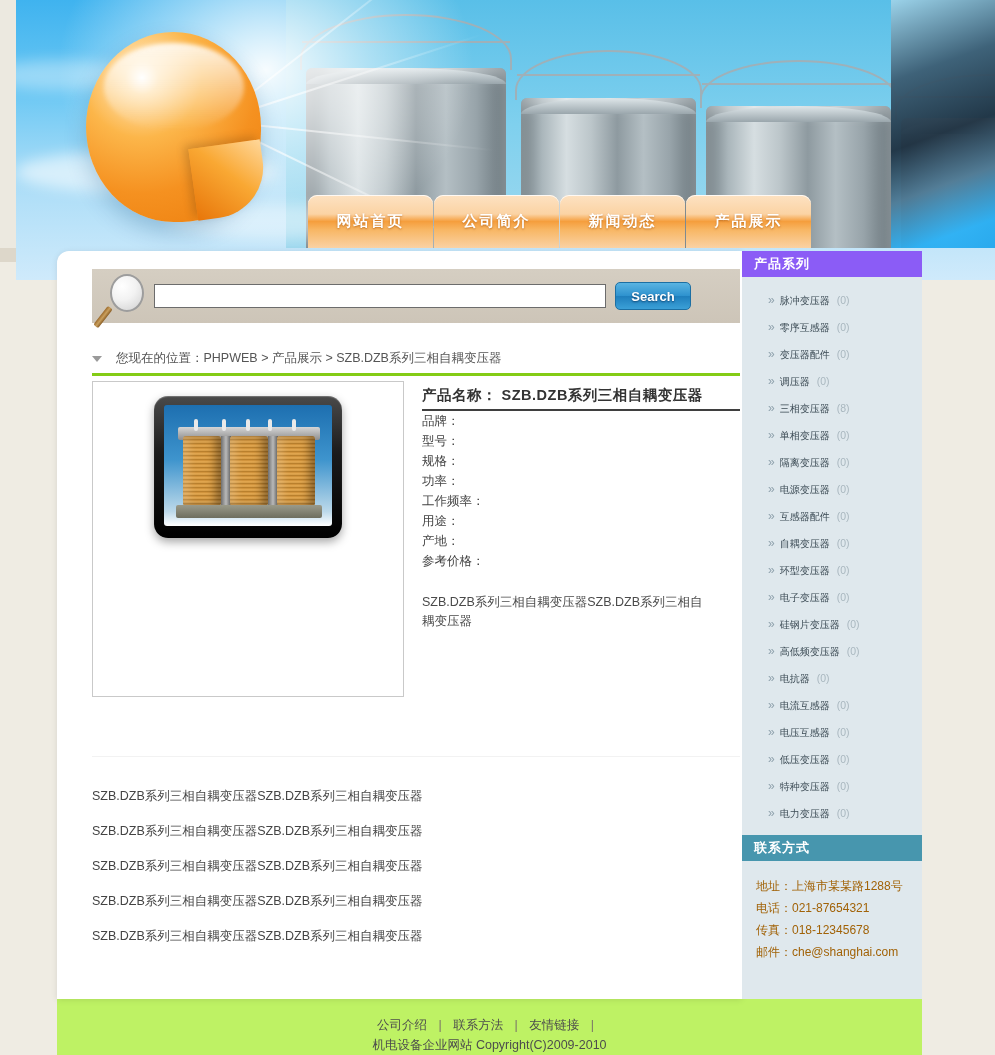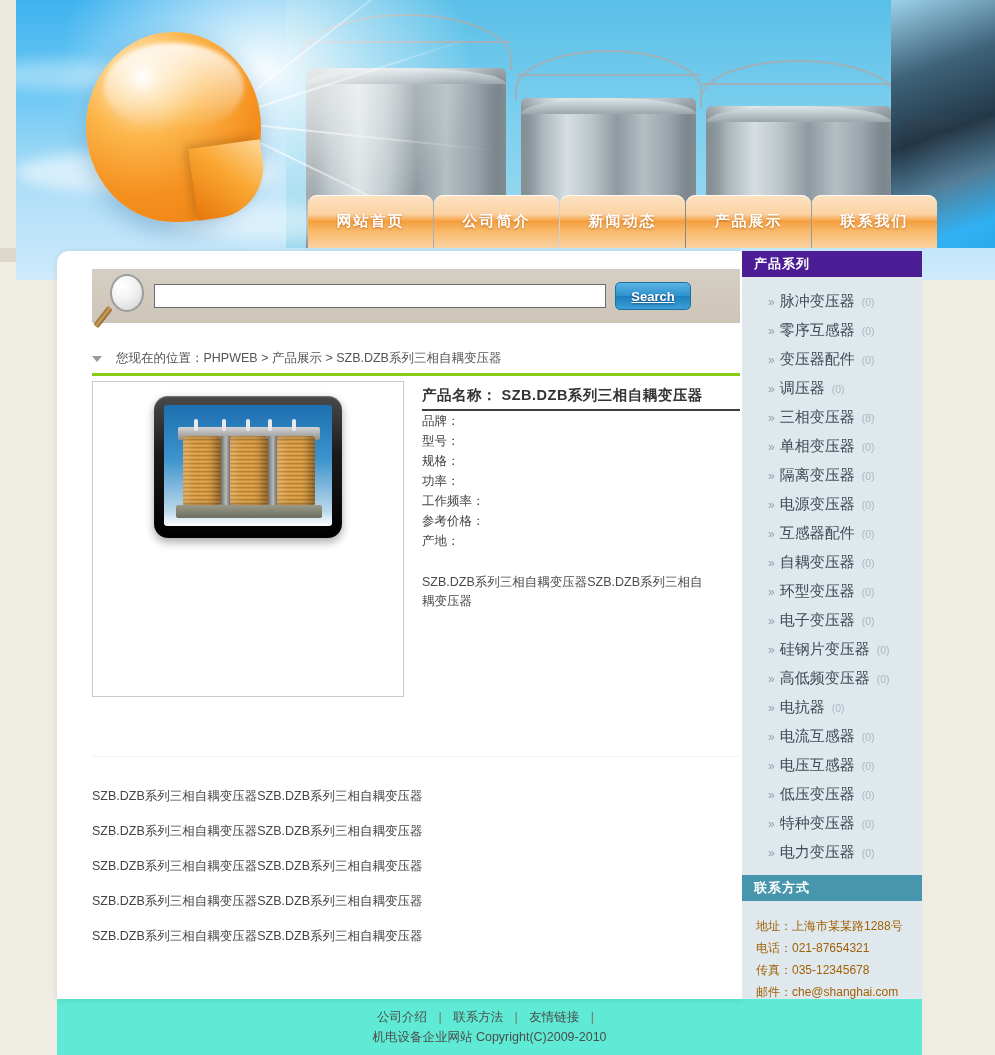--- a/index.html
+++ b/index.html
@@ -219,21 +219,20 @@
     width: 76px; height: 28px;
     border: 1px solid #1c6fa3;
     border-radius: 5px;
     background: linear-gradient(180deg, #5ab4e2 0%, #2f93cf 48%, #1f7fbd 52%, #3ba0d7 100%);
     color: #ffffff;
     font-size: 13px;
     font-weight: bold;
     text-shadow: 0 1px 2px rgba(0,40,80,.7);
     cursor: pointer;
     font-family: "Liberation Sans", sans-serif;
-    text-decoration: underline;
   }
 
   
   .breadcrumb-wrap {
     position: absolute;
     left: 35px; top: 93px;
     width: 648px;
     height: 32px;
     border-bottom: 3px solid #84cc16;
     display: flex;
@@ -383,39 +382,39 @@
   .panel-head {
     height: 26px;
     display: flex;
     align-items: center;
     padding-left: 12px;
     color: #ffffff;
     font-size: 13px;
     font-weight: bold;
     letter-spacing: 1px;
   }
-  .panel-head.orange { background: #4c1d95; }
+  .panel-head.orange { background: #8b5cf6; }
   .panel-head.teal   { background: #4796ae; }
 
   .cat-list { padding: 10px 0 8px 0; }
   .cat-item {
     display: flex;
     align-items: baseline;
     padding: 0 0 0 26px;
     line-height: 27px;
     cursor: pointer;
   }
   .chev {
     color: #8fa2ad;
     font-size: 12px;
     margin-right: 6px;
     letter-spacing: -1px;
   }
   .cat-label {
-    font-size: 15px;
+    font-size: 10px;
     color: #3c4b55;
   }
   .cat-count {
     font-size: 10.5px;
     color: #a9b7bf;
     margin-left: 7px;
   }
 
   .contact-block {
     padding: 14px 0 0 14px;
@@ -425,23 +424,23 @@
     color: #a16207;
     line-height: 22px;
   }
 
   
   .footer {
     position: absolute;
     left: 57px; top: 999px;
     width: 865px;
     height: 56px;
-    background: #5eead4;
+    background: #bef264;
     text-align: center;
-    padding-top: 8px;
+    padding-top: 16px;
   }
   .footer-links {
     font-size: 12.5px;
     color: #4d4d4d;
     line-height: 20px;
   }
   .footer-links span { cursor: pointer; }
   .footer-sep { margin: 0 8px; color: #7a7468; }
   .footer-copy {
     font-size: 12.5px;
@@ -491,21 +490,20 @@
     <div class="logo-body"></div>
     <div class="logo-gloss"></div>
     <div class="logo-curl"></div>
   </div>
 
   <nav class="nav">
     <div class="nav-item">网站首页</div>
     <div class="nav-item">公司简介</div>
     <div class="nav-item">新闻动态</div>
     <div class="nav-item">产品展示</div>
-    <div class="nav-item">联系我们</div>
   </nav>
 </div>
 
 <div class="page">
 
   <div class="content-card">
 
     <div class="search-strip">
       <div class="magnifier">
         <div class="mag-handle"></div>
@@ -542,22 +540,23 @@
       </div>
 
       <div class="spec">
         <div class="product-title">产品名称： SZB.DZB系列三相自耦变压器</div>
         <div class="spec-list">
           <div class="spec-item">品牌：</div>
           <div class="spec-item">型号：</div>
           <div class="spec-item">规格：</div>
           <div class="spec-item">功率：</div>
           <div class="spec-item">工作频率：</div>
+          <div class="spec-item">用途：</div>
+          <div class="spec-item">产地：</div>
           <div class="spec-item">参考价格：</div>
-          <div class="spec-item">产地：</div>
         </div>
         <div class="spec-desc">SZB.DZB系列三相自耦变压器SZB.DZB系列三相自耦变压器</div>
       </div>
     </div>
 
     <div class="divider"></div>
 
     <div class="link-list">
       <div class="link-row">SZB.DZB系列三相自耦变压器SZB.DZB系列三相自耦变压器</div>
       <div class="link-row">SZB.DZB系列三相自耦变压器SZB.DZB系列三相自耦变压器</div>
@@ -671,21 +670,21 @@
         <span class="cat-label">电力变压器</span>
         <span class="cat-count">(0)</span>
       </div>
     </div>
 
     <div class="panel-head teal">联系方式</div>
 
     <div class="contact-block">
       <div class="contact-row">地址：上海市某某路1288号</div>
       <div class="contact-row">电话：021-87654321</div>
-      <div class="contact-row">传真：035-12345678</div>
+      <div class="contact-row">传真：018-12345678</div>
       <div class="contact-row">邮件：che@shanghai.com</div>
     </div>
   </aside>
 </div>
 
 <div class="footer">
   <div class="footer-links">
     <span>公司介绍</span>
     <span class="footer-sep">|</span>
     <span>联系方法</span>

